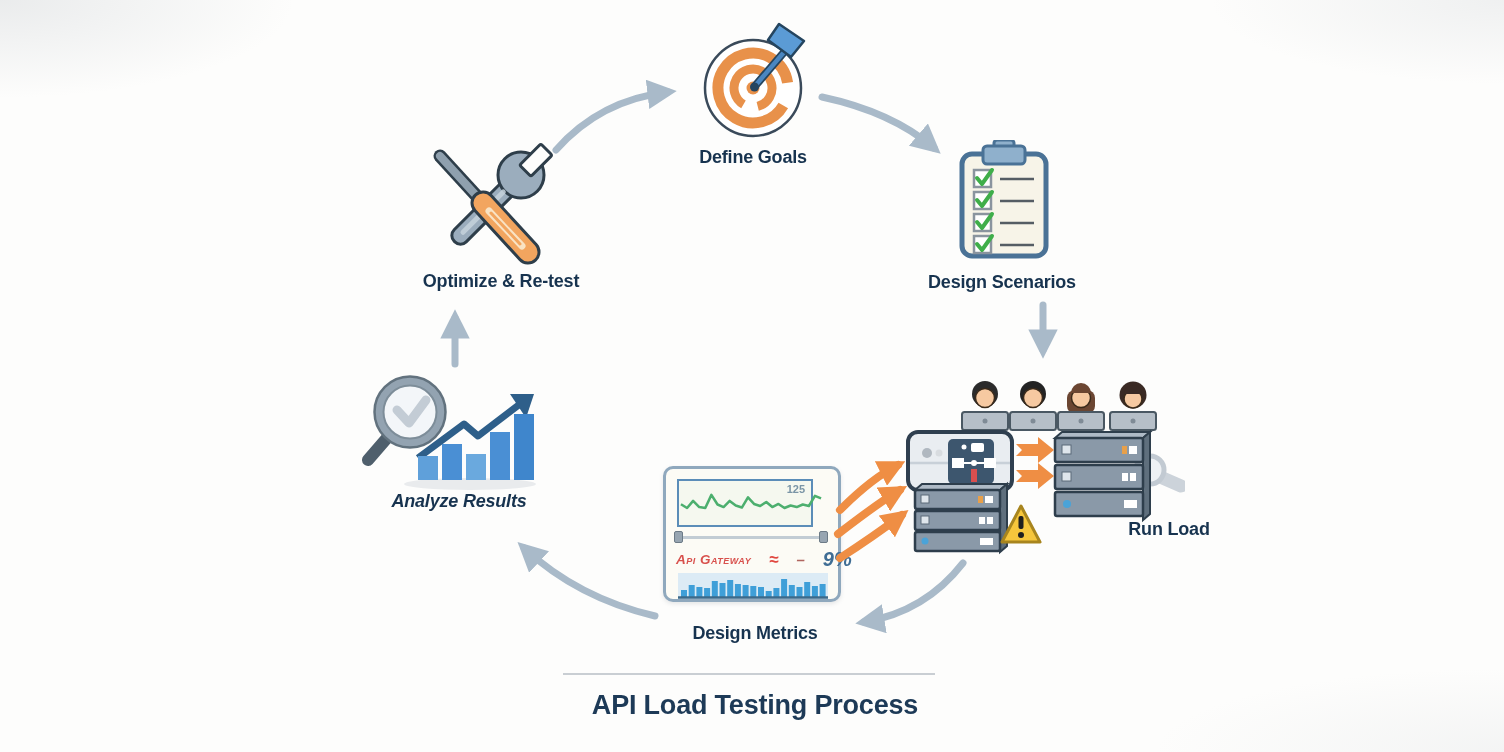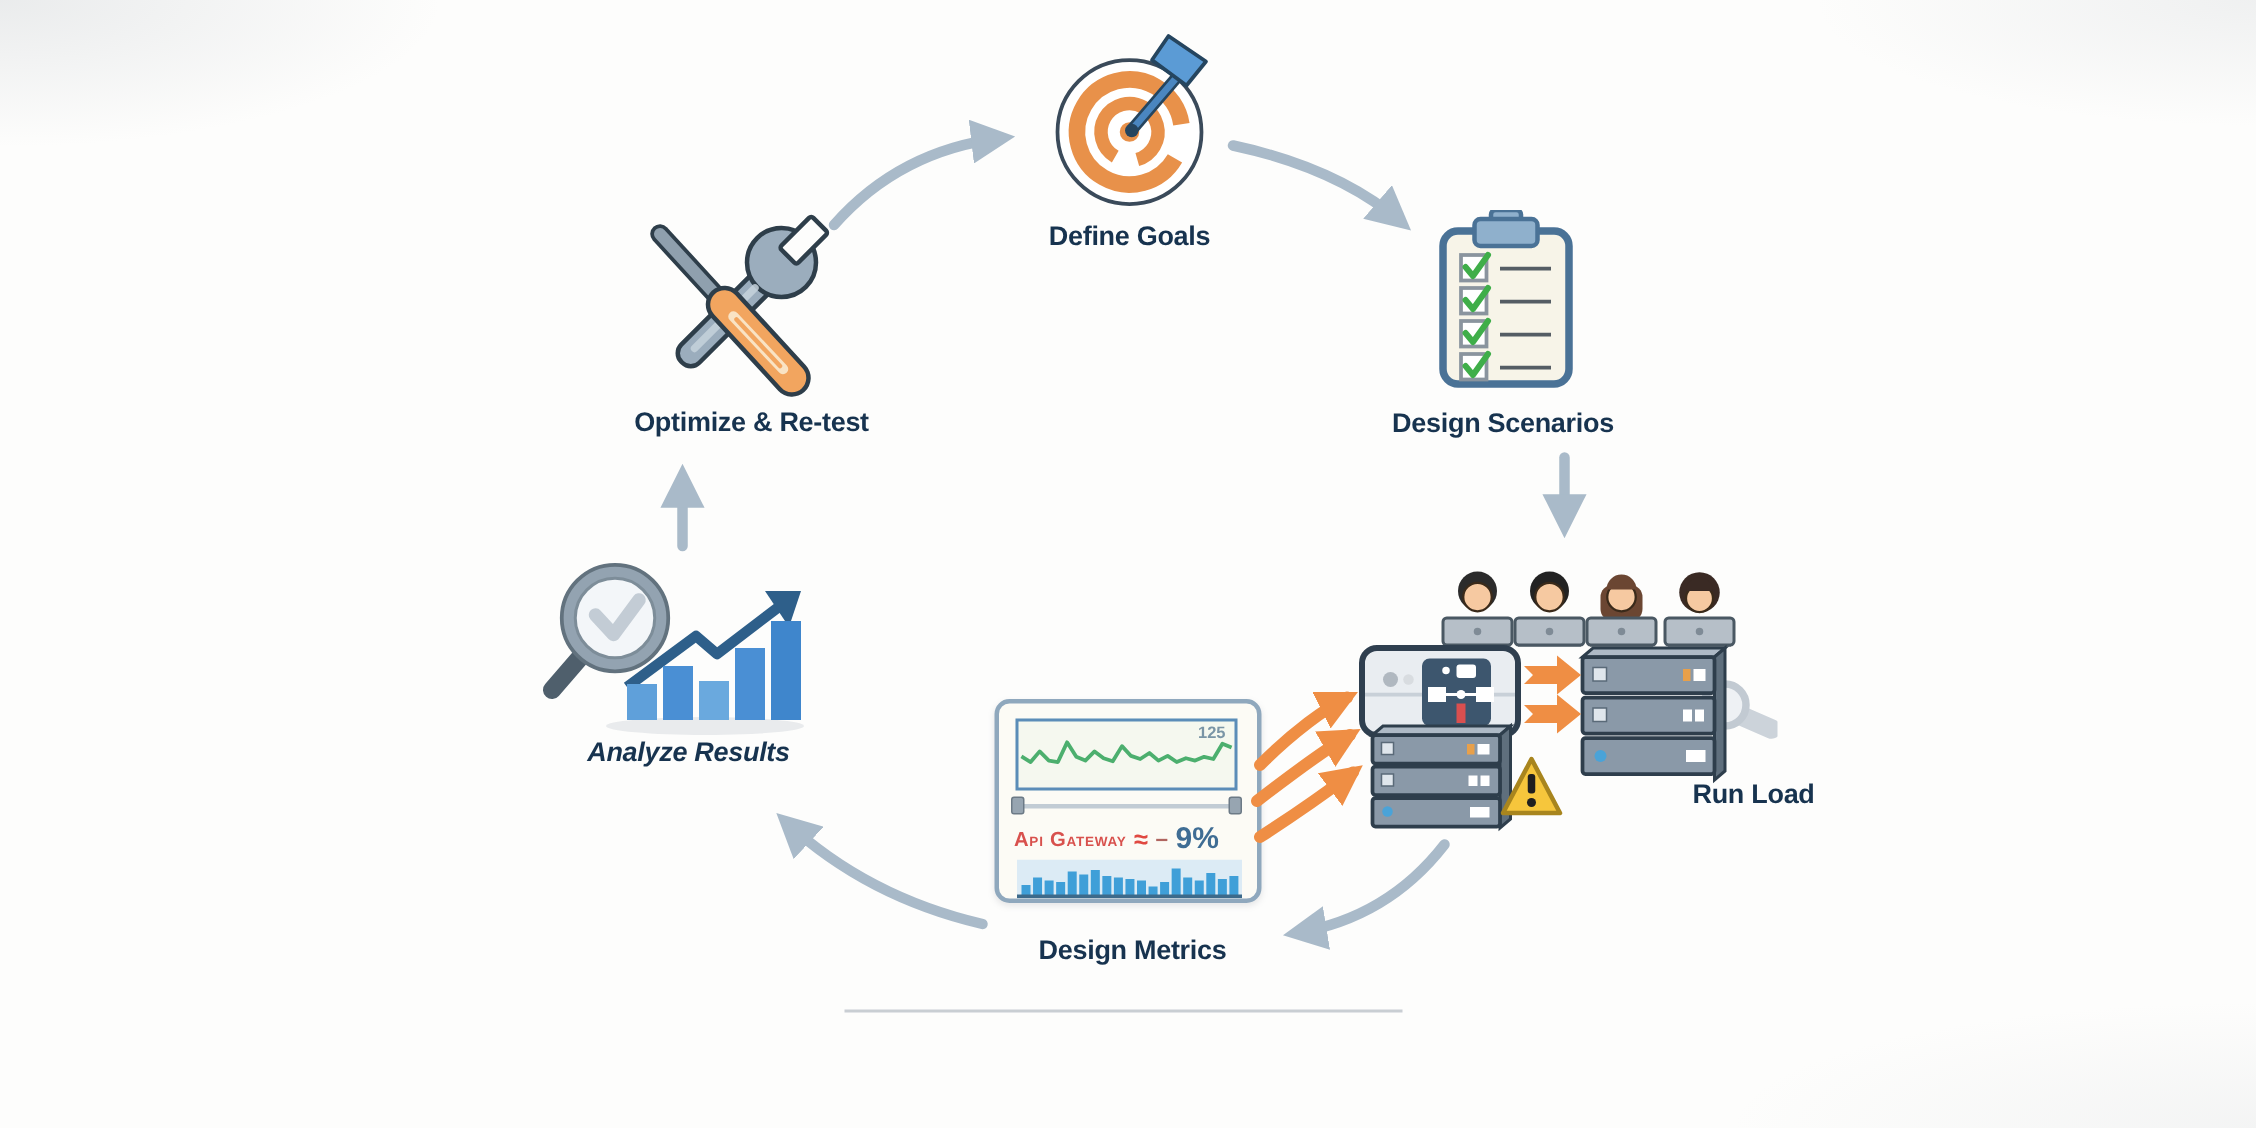--- a/index.html
+++ b/index.html
@@ -23,32 +23,32 @@
     color:#1d3a57;font-weight:700;font-size:27px;letter-spacing:-.2px;white-space:nowrap;
   }
   .title-rule{position:absolute;height:2px;background:#c9ced3;}
   
   .dash{
     position:absolute;left:663px;top:466px;width:178px;height:136px;
     background:#fcfbf5;border:3px solid #8fa8bd;border-radius:10px;
     box-shadow:0 2px 4px rgba(120,130,140,.18);box-sizing:border-box;
   }
   .dash-chart{
-    position:absolute;left:11px;top:10px;width:148px;height:48px;
+    position:absolute;left:11px;top:10px;width:136px;height:48px;
     border:2px solid #5b8db8;background:#f5f8ef;box-sizing:border-box;
   }
   .dash-peak{
     position:absolute;right:6px;top:2px;color:#7a95a6;font-size:11px;font-weight:700;
   }
   .dash-slider{position:absolute;left:8px;top:62px;width:154px;height:12px;}
   .dash-track{position:absolute;left:6px;right:6px;top:5px;height:3px;background:#c2ccd4;}
   .dash-handle{position:absolute;top:0;width:9px;height:12px;background:#97a5b1;border:1px solid #6c7a86;border-radius:2px;box-sizing:border-box;}
   .dash-metric{
     position:absolute;left:10px;top:78px;width:158px;height:24px;
-    display:flex;align-items:center;gap:5px;white-space:nowrap;
+    display:flex;align-items:center;gap:18px;white-space:nowrap;font-style:italic;
   }
   .m-label{color:#d8514d;font-weight:700;font-size:13.5px;font-variant:small-caps;letter-spacing:.5px;}
   .m-icon{color:#e04840;font-weight:900;font-size:17px;line-height:1;}
   .m-dash{color:#b0655f;font-weight:700;font-size:15px;}
   .m-value{color:#3f6d94;font-weight:700;font-size:20px;}
   .dash-bars{position:absolute;left:12px;top:104px;}
 </style>
 </head>
 <body>
 
@@ -281,20 +281,21 @@
 
     <g>
       <path d="M102,174 L121,138 L140,174 Z" fill="#f6c63c" stroke="#a8851e" stroke-width="3" stroke-linejoin="round"></path>
       <rect x="118.5" y="148" width="5" height="13" rx="2" fill="#1f1f1f"></rect>
       <circle cx="121" cy="167" r="3" fill="#1f1f1f"></circle>
     </g>
   </svg>
   <div class="label" style="left:1169px;top:519px;">Run Load</div>
 
   <div class="title-rule" style="left:563px;top:673px;width:372px;"></div>
+  <div class="title" style="left:755px;top:690px;">API Load Testing Process</div>
 
   <svg class="abs" style="left:0;top:0;pointer-events:none;" width="1504" height="752" viewBox="0 0 1504 752">
     <defs>
       <marker id="mgray" viewBox="0 0 10 10" refX="7" refY="5" markerWidth="4.2" markerHeight="4.2" orient="auto-start-reverse">
         <path d="M0,0 L10,5 L0,10 z" fill="#a9bac9"></path>
       </marker>
       <marker id="morange" viewBox="0 0 10 10" refX="7" refY="5" markerWidth="3.4" markerHeight="3.4" orient="auto-start-reverse">
         <path d="M0,0 L10,5 L0,10 z" fill="#ef8e44"></path>
       </marker>
     </defs>

